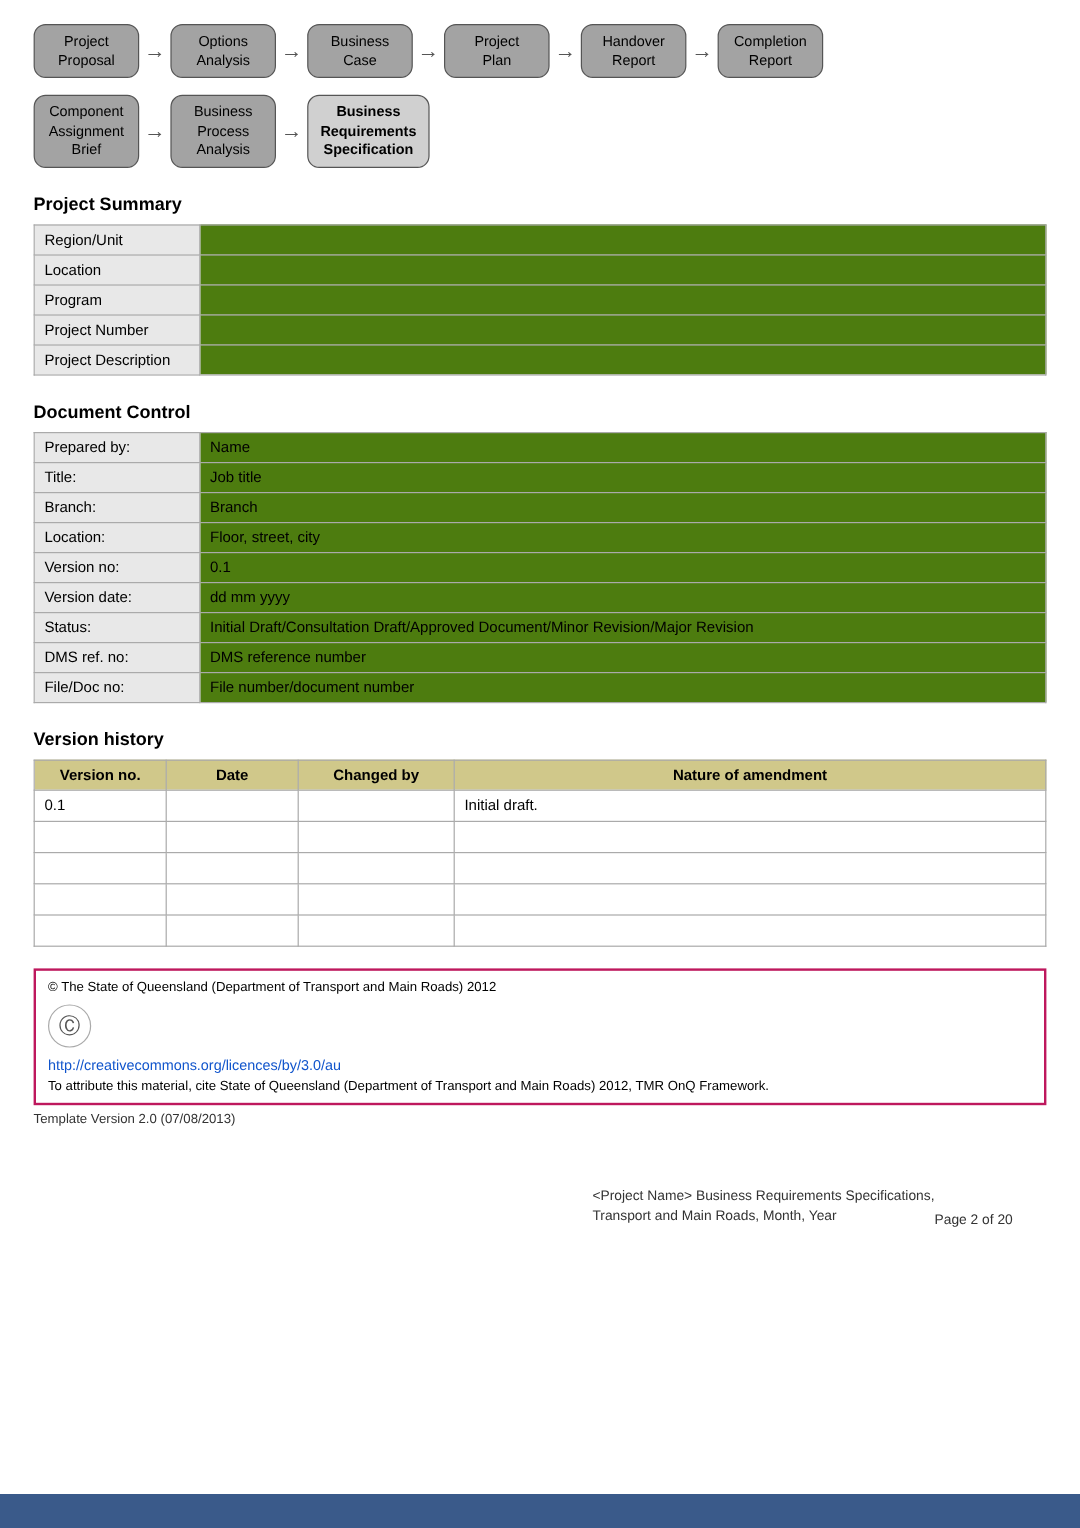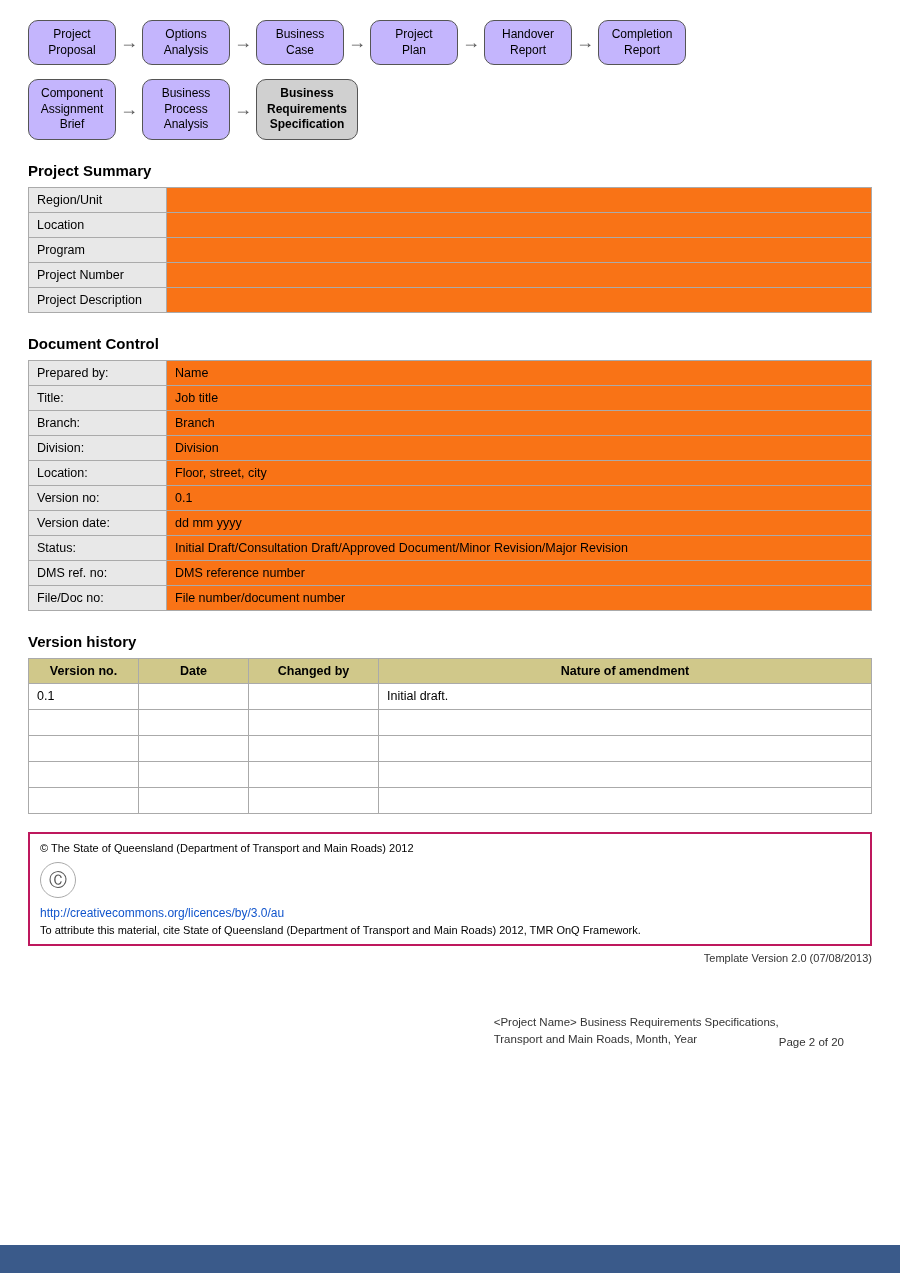--- a/index.html
+++ b/index.html
@@ -28,21 +28,21 @@
       margin-bottom: 14px;
     }
 
     .flow-box {
       border: 1.5px solid #555;
       border-radius: 10px;
       padding: 6px 10px;
       text-align: center;
       font-size: 12px;
       min-width: 88px;
-      background: #c4b5fd;
+      background: #a3a3a3;
       line-height: 1.3;
     }
 
     .flow-box.active {
       background: #d0d0d0;
       font-weight: bold;
     }
 
     .flow-arrow {
       font-size: 18px;
@@ -72,21 +72,21 @@
       font-size: 12.5px;
     }
 
     .info-table td.label-cell {
       background: #e8e8e8;
       width: 138px;
       font-weight: normal;
     }
 
     .info-table td.value-cell {
-      background: #f97316;
+      background: #4d7c0f;
     }
 
     
     .version-table {
       width: 100%;
       border-collapse: collapse;
       margin-bottom: 6px;
     }
 
     .version-table th {
@@ -135,21 +135,20 @@
       line-height: 38px;
       font-size: 16px;
       margin: 4px 0;
       color: #555;
     }
 
     .template-version {
       font-size: 11px;
       margin-top: 6px;
       color: #333;
-      text-align: right;
     }
 
     
     .bottom-bar {
       position: absolute;
       bottom: 0;
       left: 0;
       right: 0;
       height: 28px;
       background: #3a5a8a;
@@ -234,24 +233,20 @@
         <td class="label-cell">Prepared by:</td>
         <td class="value-cell">Name</td>
       </tr>
       <tr>
         <td class="label-cell">Title:</td>
         <td class="value-cell">Job title</td>
       </tr>
       <tr>
         <td class="label-cell">Branch:</td>
         <td class="value-cell">Branch</td>
-      </tr>
-      <tr>
-        <td class="label-cell">Division:</td>
-        <td class="value-cell">Division</td>
       </tr>
       <tr>
         <td class="label-cell">Location:</td>
         <td class="value-cell">Floor, street, city</td>
       </tr>
       <tr>
         <td class="label-cell">Version no:</td>
         <td class="value-cell">0.1</td>
       </tr>
       <tr>

